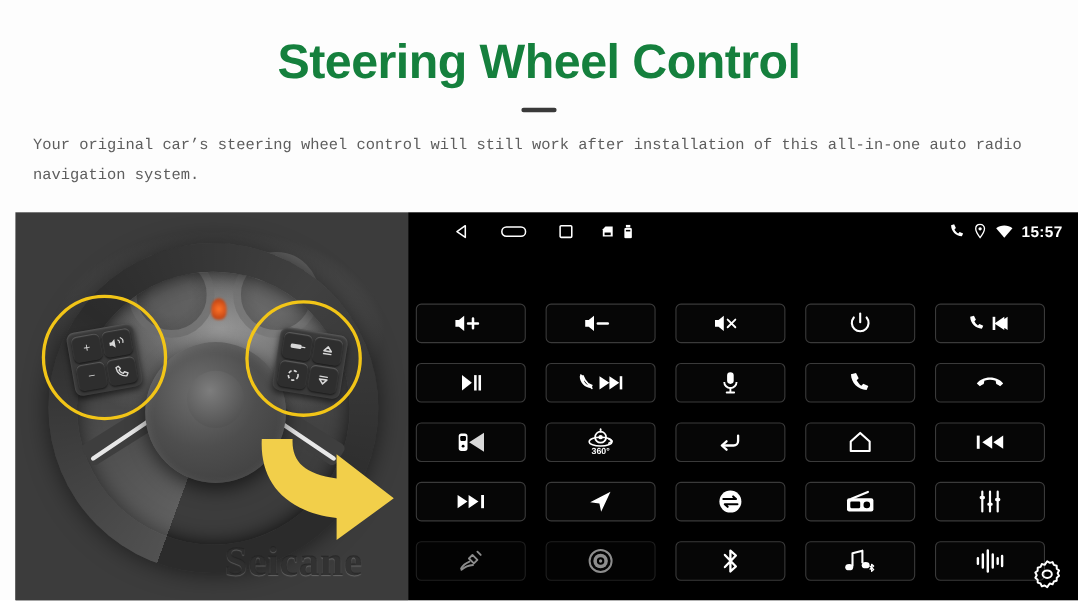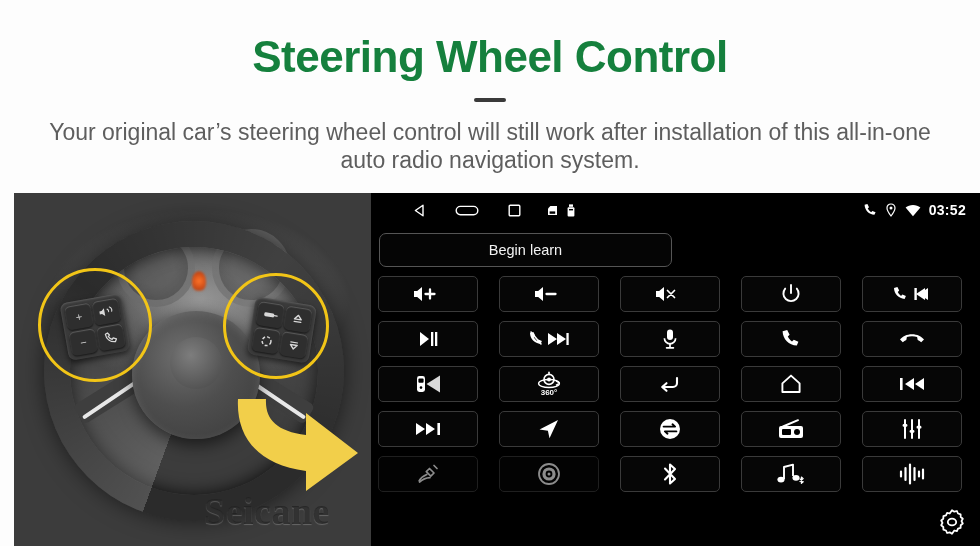--- a/index.html
+++ b/index.html
@@ -23,22 +23,23 @@
     font-size: 44px; font-weight: bold; letter-spacing: -0.5px;
     color: #15803d;
     font-family: "Liberation Sans", sans-serif;
   }
   .title-rule {
     position: absolute; left: 474px; top: 98px;
     width: 32px; height: 4px; background: #3a3a3a; border-radius: 2px;
   }
   .subtitle {
     position: absolute; left: 30px; top: 118px; width: 920px;
-    text-align: center; font-size: 23px; line-height: 28px;
+    font-size: 14px; line-height: 28px;
     color: #5e5e5e;
+    font-family: Liberation Mono, monospace;
   }
 
   
   .photo {
     position: absolute; left: 14px; top: 193px;
     width: 357px; height: 353px;
     overflow: hidden;
     background: #6d6d6d;
   }
   .photo-bg {
@@ -159,21 +160,21 @@
     color: #f2f2f2; font-size: 14.5px;
     display: flex; align-items: center; justify-content: center;
   }
 
   .grid {
     position: absolute; left: 7px; top: 83px;
     width: 595px; height: 250px;
     display: grid;
     grid-template-columns: repeat(5, 100px);
     grid-template-rows: repeat(5, 36px);
-    column-gap: 21px; row-gap: 9px;
+    column-gap: 21px; row-gap: 9px; gap: 18px;
   }
   .cell {
     border: 1px solid #3a3a3a; border-radius: 5px; background: #060606;
     display: flex; align-items: center; justify-content: center;
     color: #ffffff;
   }
   .cell.dim { opacity: .55; }
 
   .gear-btn {
     position: absolute; right: 8px; bottom: 4px;
@@ -312,25 +313,24 @@
           <svg width="12" height="14" viewBox="0 0 12 14">
               <path d="M6 1C3.6 1 2 2.7 2 5c0 2.8 4 8 4 8s4-5.2 4-8c0-2.3-1.6-4-4-4z" fill="none" stroke="#fff" stroke-width="1.2"></path>
               <circle cx="6" cy="5" r="1.5" fill="#fff"></circle>
             </svg>
         </span>
         <span class="ico">
           <svg width="16" height="13" viewBox="0 0 16 13">
               <path d="M8 12.2L0.6 3.6C2.6 1.9 5.2 1 8 1s5.4.9 7.4 2.6z" fill="#fff"></path>
             </svg>
         </span>
-        <span class="sb-time">03:52</span>
+        <span class="sb-time">15:57</span>
       </div>
     </div>
 
-    <div class="learn-btn">Begin learn</div>
 
     <div class="grid">
 
       <div class="cell">
         <svg width="34" height="20" viewBox="0 0 34 20">
             <path d="M3 7h3.2L11 3v14L6.2 13H3z" fill="#fff"></path>
             <path d="M14.5 10h9M19 5.5v9" stroke="#fff" stroke-width="2.3" stroke-linecap="round"></path>
           </svg>
       </div>
       <div class="cell">

